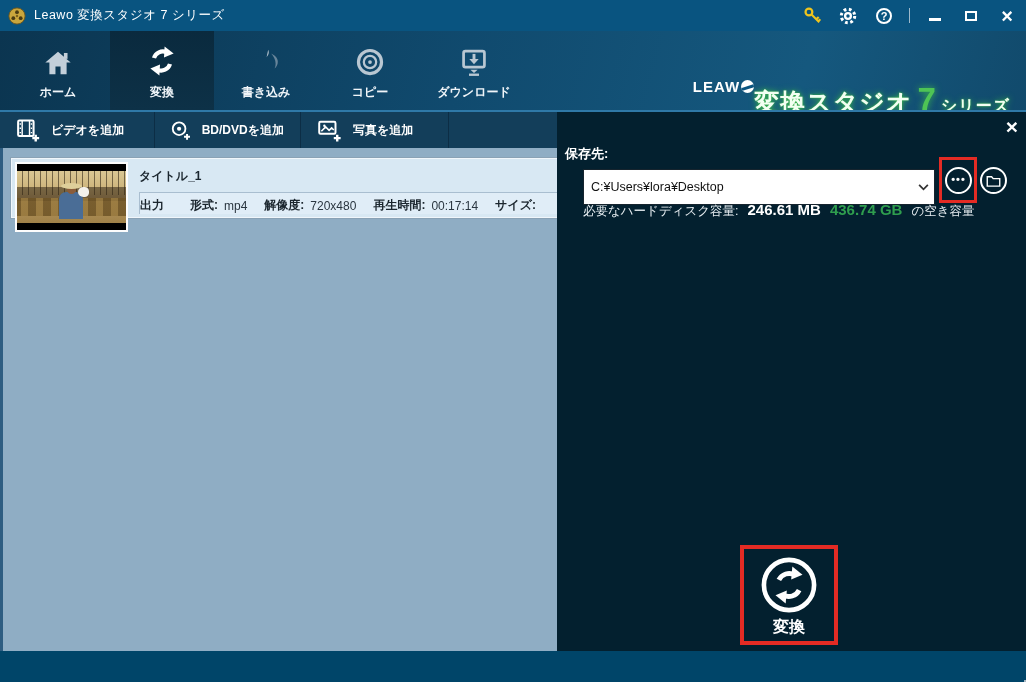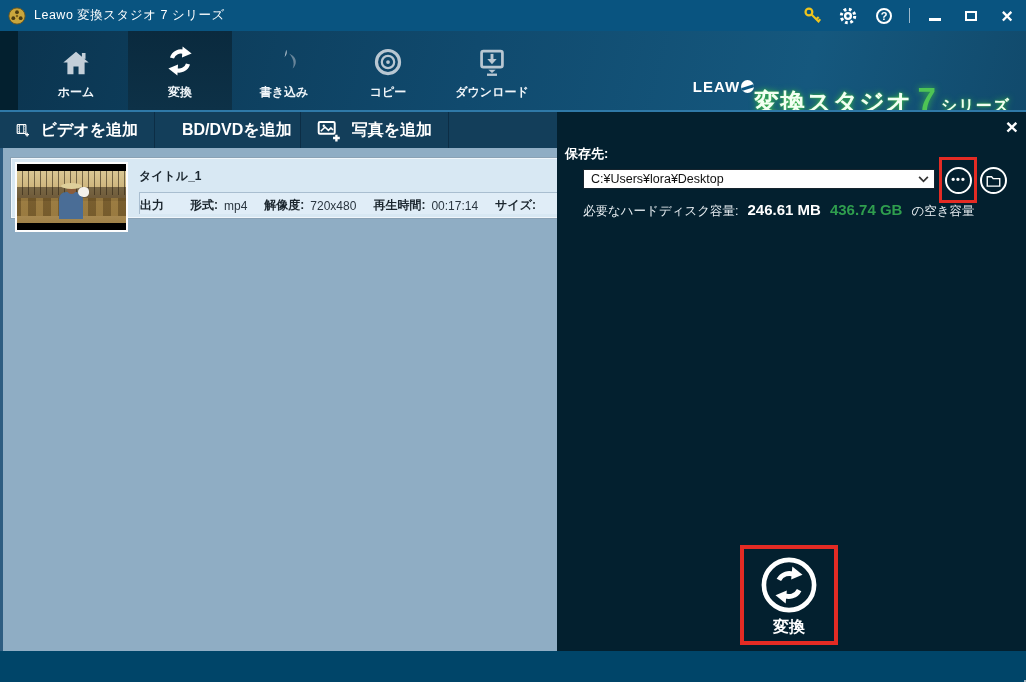--- a/index.html
+++ b/index.html
@@ -14,21 +14,21 @@
   .titlebar-right { margin-left:auto; display:flex; align-items:center; gap:14px; }
   .tb-btn { width:22px; height:22px; display:flex; align-items:center; justify-content:center; cursor:pointer; }
   .help-circle { width:16px; height:16px; border:2px solid #fff; border-radius:50%; color:#fff;
                  font-size:11px; font-weight:bold; display:flex; align-items:center; justify-content:center; }
   .tb-sep { width:1px; height:15px; background:#9db9cb; }
   .min-glyph { width:12px; height:3px; background:#fff; margin-top:8px; }
   .max-glyph { width:12px; height:10px; border:2px solid #fff; }
   .close-glyph { color:#fff; font-size:20px; font-weight:bold; line-height:18px; }
 
   
-  .navbar { position:absolute; top:31px; left:18px; right:0; height:79px;
+  .navbar { position:absolute; top:31px; left:0; right:0; height:79px;
             background:linear-gradient(105deg,#0b3550 0%,#104a6e 45%,#15587e 78%,#114a6c 100%); }
   .tabs { position:absolute; left:6px; top:0; height:79px; display:flex; }
   .tab { width:104px; height:79px; display:flex; flex-direction:column; align-items:center;
          justify-content:flex-end; padding-bottom:9px; gap:7px; cursor:pointer; }
   .tab.selected { background:linear-gradient(#0a2a3e,#0d3147); }
   .tab-label { color:#f0f5f9; font-size:12px; font-weight:bold; }
   .brand { position:absolute; right:16px; top:48px; display:flex; flex-direction:row; align-items:flex-start; }
   .brand-logo { color:#fff; font-size:15px; font-weight:bold; letter-spacing:1px; margin-left:-30px; line-height:15px; display:flex; align-items:center; }
   .logo-o { color:transparent; background:#fff; border-radius:50%; width:13px; height:13px;
             display:inline-block; overflow:hidden; position:relative; margin-left:1px; }
@@ -40,21 +40,21 @@
   .brand-title { font-size:25px; letter-spacing:1px; }
   .brand-number { font-size:33px; color:#4ec455; text-shadow:0 0 7px #3db84a; }
   .brand-series { font-size:16px; letter-spacing:1px; }
 
   
   .hl-line { position:absolute; top:110px; left:0; right:0; height:2px; background:#2f79a8; z-index:5; }
   .toolbar { position:absolute; top:112px; left:0; width:557px; height:36px; background:#133e5a; display:flex; }
   .tool-btn { height:100%; display:flex; align-items:center; gap:11px; padding:0 16px;
               border-right:1px solid #0c2d45; cursor:pointer; }
   .tool-btn:nth-child(1){ width:155px; } .tool-btn:nth-child(2){ width:146px; } .tool-btn:nth-child(3){ width:148px; }
-  .tool-label { color:#fff; font-size:16px; font-weight:bold; white-space:nowrap; }
+  .tool-label { color:#fff; font-size:12px; font-weight:bold; white-space:nowrap; }
 
   
   .content { position:absolute; top:148px; left:0; width:557px; bottom:31px;
              background:#8fadc4; border-left:3px solid #2e5d81; overflow:hidden; }
   .card { margin:10px 0 0 8px; width:551px; height:60px; background:#d8e8f3;
           border:1px solid #f0f6fb; box-shadow:0 0 0 1px #8aa2b5; display:flex; padding:3px; cursor:pointer; }
   .thumb { width:113px; height:70px; background:#000; border:2px solid #fdfdfd; position:relative;
            overflow:hidden; flex:0 0 auto; }
   .thumb-scene { position:absolute; left:0; right:0; top:7px; bottom:7px;
                  background:linear-gradient(to bottom,#d9c794 0%,#cdb47b 35%,#b3935d 62%,#a08249 100%); }
@@ -74,21 +74,21 @@
               padding:0 0; white-space:nowrap; overflow:hidden; font-size:12px; color:#2a3640; }
   .fl { font-weight:bold; color:#1b262e; }
   .info-box .fl { margin-right:6px; }
   .info-box .fv { margin-right:17px; }
   .out-lbl { margin-right:26px !important; }
 
   
   .panel { position:absolute; left:557px; top:112px; right:0; bottom:31px; background:#03202f; }
   .panel-close { position:absolute; top:2px; right:8px; color:#fff; font-size:21px; font-weight:bold; cursor:pointer; line-height:26px; }
   .save-label { position:absolute; left:8px; top:33px; color:#fff; font-size:13px; font-weight:bold; }
-  .combo { position:absolute; left:26px; top:57px; width:352px; height:20px; background:#fff;
+  .combo { position:absolute; left:26px; top:57px; width:352px; height:36px; background:#fff;
            border:1px solid #16242e; display:flex; align-items:center; }
   .combo-text { flex:1; border:0; outline:none; background:transparent; font-family:inherit;
                 font-size:12.5px; color:#111; padding:0 0 0 7px; }
   .combo-arrow { width:22px; height:100%; display:flex; align-items:center; justify-content:center; cursor:pointer; }
   .circle-btn { position:absolute; width:27px; height:27px; border:2px solid #fff; border-radius:50%;
                 display:flex; align-items:center; justify-content:center; cursor:pointer; color:#fff; }
   .browse-btn { left:388px; top:55px; font-size:11px; letter-spacing:1px; font-weight:bold; padding-bottom:4px; }
   .open-folder-btn { left:423px; top:55px; }
   .red-box-small { position:absolute; left:382px; top:45px; width:38px; height:46px;
                    border:3px solid #e42b24; pointer-events:none; }

